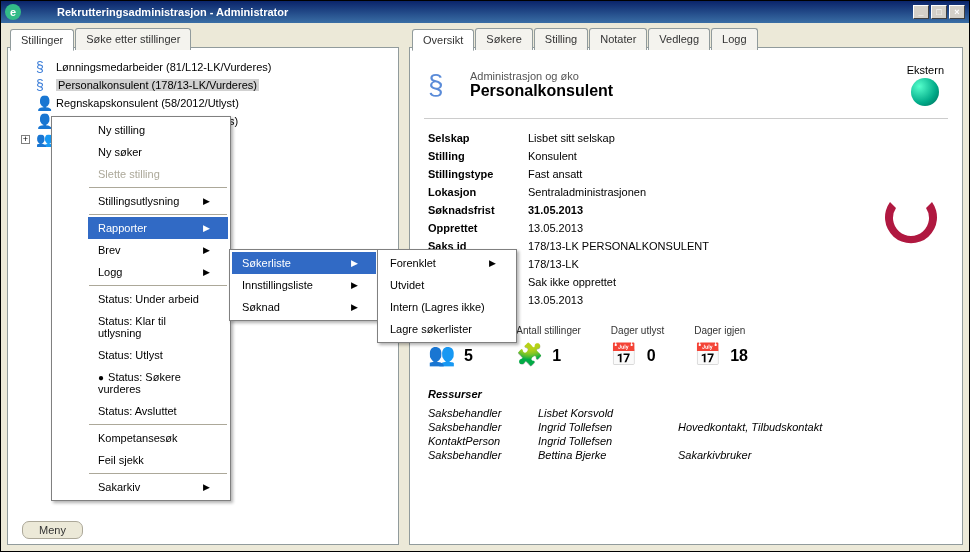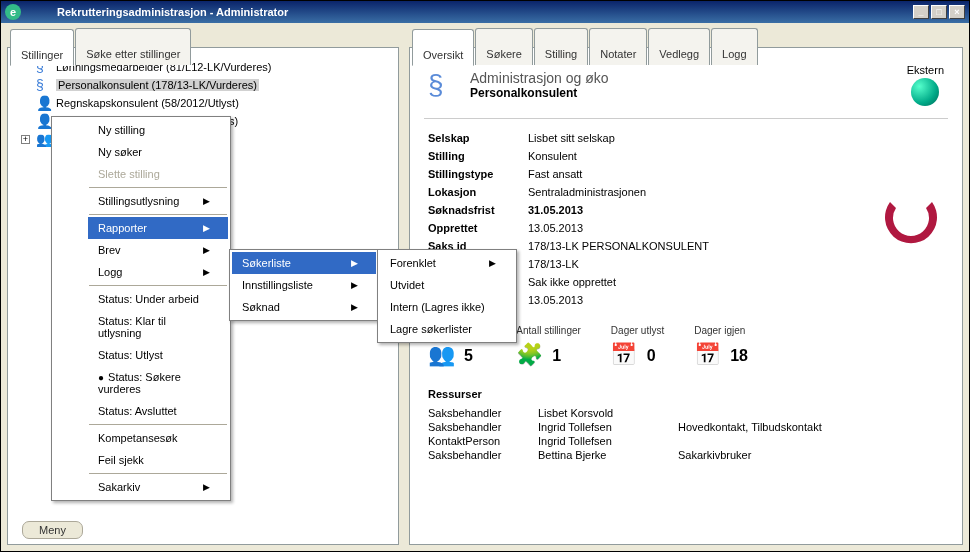--- a/index.html
+++ b/index.html
@@ -7,21 +7,21 @@
 .window { border: 1px solid #000; width: 970px; height: 552px; position: relative; background: #ece9d8; }
 .titlebar { background: linear-gradient(#0a246a, #3a6ea5); color: #fff; height: 22px; display: flex; align-items: center; padding: 0 4px; font-weight: bold; }
 .titlebar .icon { width: 16px; height: 16px; background: #3b8; border-radius: 50%; margin-right: 4px; display: flex; align-items: center; justify-content: center; color: #fff; font-weight: bold; }
 .titlebar .title { flex: 1; padding-left: 32px; }
 .win-buttons { display: flex; gap: 2px; }
 .win-btn { width: 16px; height: 14px; background: #d4d0c8; border: 1px solid #fff; border-right-color: #404040; border-bottom-color: #404040; display: flex; align-items: center; justify-content: center; font-size: 9px; font-weight: bold; cursor: pointer; font-family: Arial; }
 .content-area { position: absolute; top: 26px; left: 6px; right: 6px; bottom: 6px; display: flex; gap: 10px; }
 .panel { flex: 1; background: #fff; border: 1px solid #919b9c; position: relative; }
 .left-panel { flex: 0 0 392px; }
 .tabs { display: flex; position: absolute; top: -20px; left: 2px; z-index: 2; }
-.tab { padding: 19px 10px 4px; background: #f4f3ee; border: 1px solid #919b9c; border-bottom: none; border-top-left-radius: 3px; border-top-right-radius: 3px; margin-right: 1px; cursor: pointer; color: #333; }
+.tab { padding: 4px 10px 4px; background: #f4f3ee; border: 1px solid #919b9c; border-bottom: none; border-top-left-radius: 3px; border-top-right-radius: 3px; margin-right: 1px; cursor: pointer; color: #333; }
 .tab.active { background: #fff; border-bottom: 1px solid #fff; position: relative; top: 1px; padding-bottom: 4px; }
 .panel-inner { padding: 6px; height: 100%; }
 .tree { padding: 4px 2px; }
 .tree-item { display: flex; align-items: center; padding: 1px 2px; cursor: pointer; white-space: nowrap; }
 .tree-item.selected .tree-label { background: #d1d1d1; padding: 0 2px; }
 .tree-indent { width: 18px; }
 .tree-indent.plus { border: 1px solid #808080; width: 9px; height: 9px; text-align: center; line-height: 7px; margin-right: 6px; margin-left: 3px; font-size: 9px; }
 .tree-icon { width: 16px; height: 16px; margin-right: 4px; font-size: 14px; }
 .section-icon { color: #3b7dd8; }
 .person-icon { color: #e8a030; }
@@ -33,38 +33,38 @@
 .menu-item { padding: 5px 18px 5px 10px; cursor: pointer; display: flex; align-items: center; justify-content: space-between; }
 .menu-item.highlighted { background: #316ac5; color: #fff; }
 .menu-item.disabled { color: #aca899; }
 .menu-sep { height: 1px; background: #aca899; margin: 2px 1px; }
 .menu-arrow { font-size: 9px; }
 .menu-bullet { font-size: 10px; margin-right: 4px; }
 .meny-btn { position: absolute; bottom: 5px; left: 14px; padding: 2px 16px; background: #ece9d8; border: 1px solid #aca899; border-radius: 7px; cursor: pointer; color: #333; }
 .oversikt-header { display: flex; align-items: center; padding: 6px 4px 12px 4px; border-bottom: 1px solid #ccc; margin-bottom: 10px; }
 .header-left { display: flex; align-items: center; gap: 10px; }
 .section-big-icon { width: 32px; height: 32px; font-size: 28px; color: #5a8bd8; }
-.header-text .small { font-size: 14px; color: #555; }
-.header-text .big { font-size: 12px; font-weight: bold; }
+.header-text .small { font-size: 11px; color: #555; }
+.header-text .big { font-size: 16px; font-weight: bold; }
 .ekstern-block { margin-left: auto; text-align: center; }
 .ekstern-block .globe { width: 28px; height: 28px; background: radial-gradient(circle at 30% 30%, #5fc, #0a8 60%, #065); border-radius: 50%; margin: 2px auto 0; }
 .info-grid { padding: 0 4px; }
 .info-row { display: flex; padding: 3px 0; }
 .info-label { width: 100px; font-weight: bold; }
 .info-value { flex: 1; }
 .info-value.bold { font-weight: bold; }
 .logo-box { position: absolute; right: 20px; top: 140px; width: 60px; height: 60px; }
 .logo-box svg { width: 60px; height: 60px; }
 .stats-row { display: flex; gap: 30px; padding: 16px 4px 10px; }
 .stat { }
 .stat-label { font-size: 10px; color: #333; margin-bottom: 6px; }
 .stat-body { display: flex; align-items: center; gap: 8px; }
 .stat-icon { width: 28px; height: 28px; font-size: 22px; }
 .stat-value { font-size: 16px; font-weight: bold; }
-.ressurser { padding: 8px 4px; }
+.ressurser { padding: 8px 4px; font-style: italic; }
 .ressurser-title { font-weight: bold; margin-bottom: 6px; }
 .res-row { display: flex; padding: 1px 0; }
 .res-col1 { width: 110px; }
 .res-col2 { width: 140px; }
 .res-col3 { flex: 1; }
 </style>
 </head>
 <body>
 
 <div class="window">

